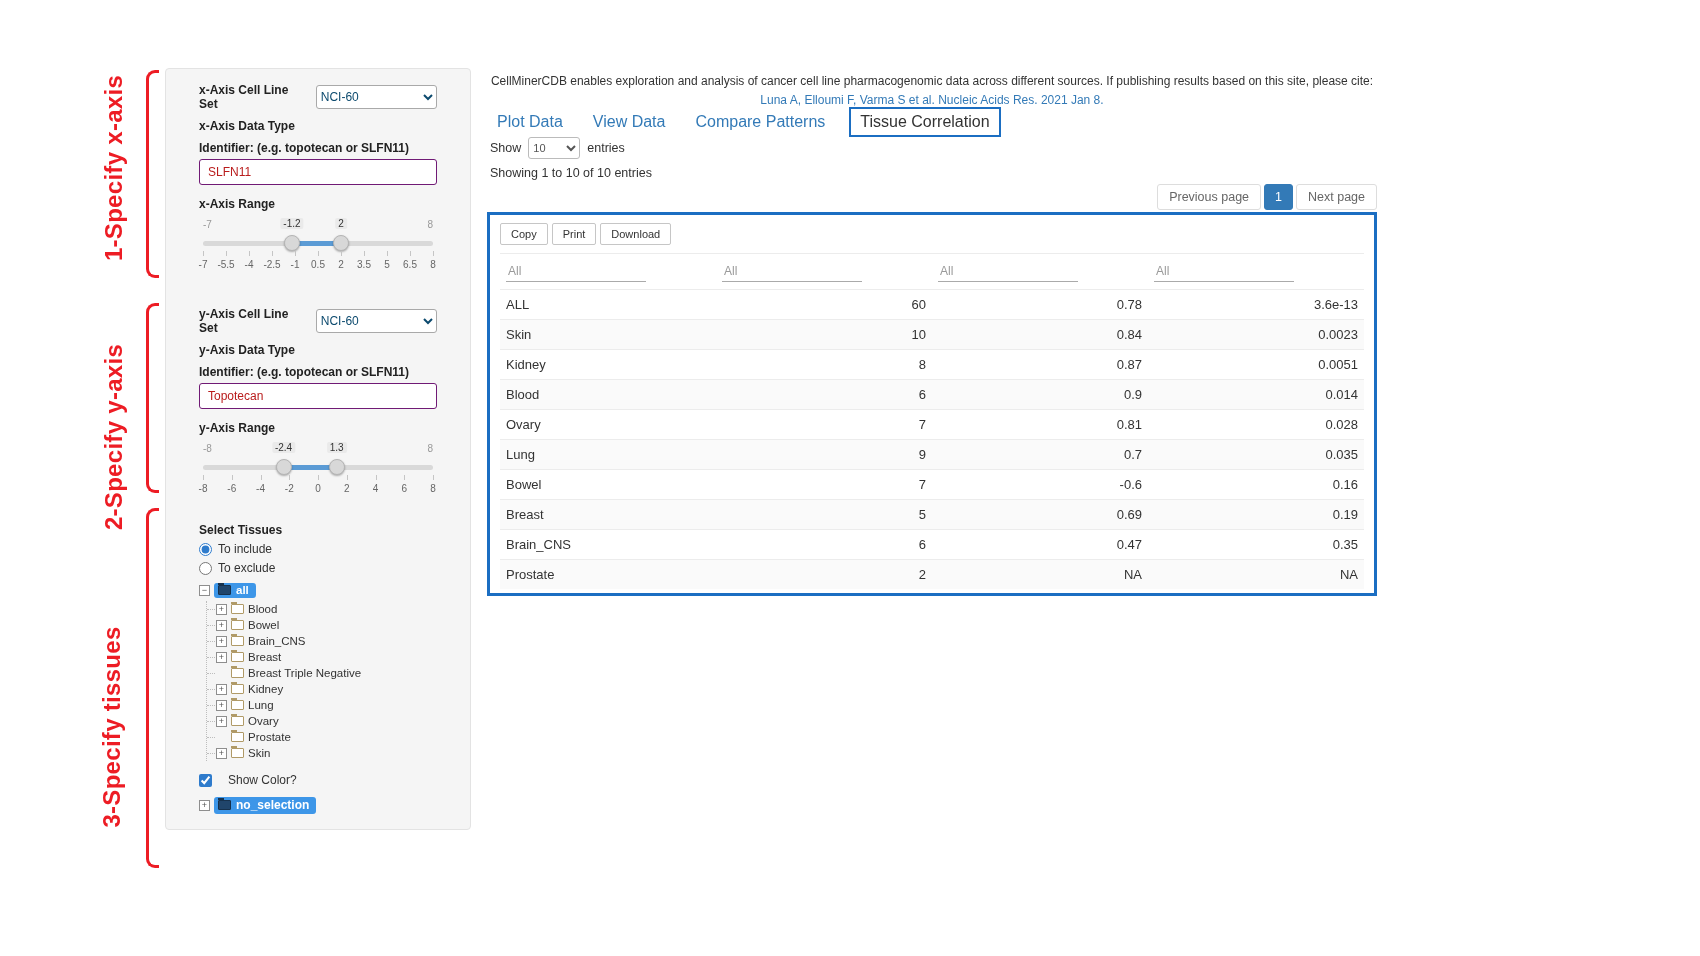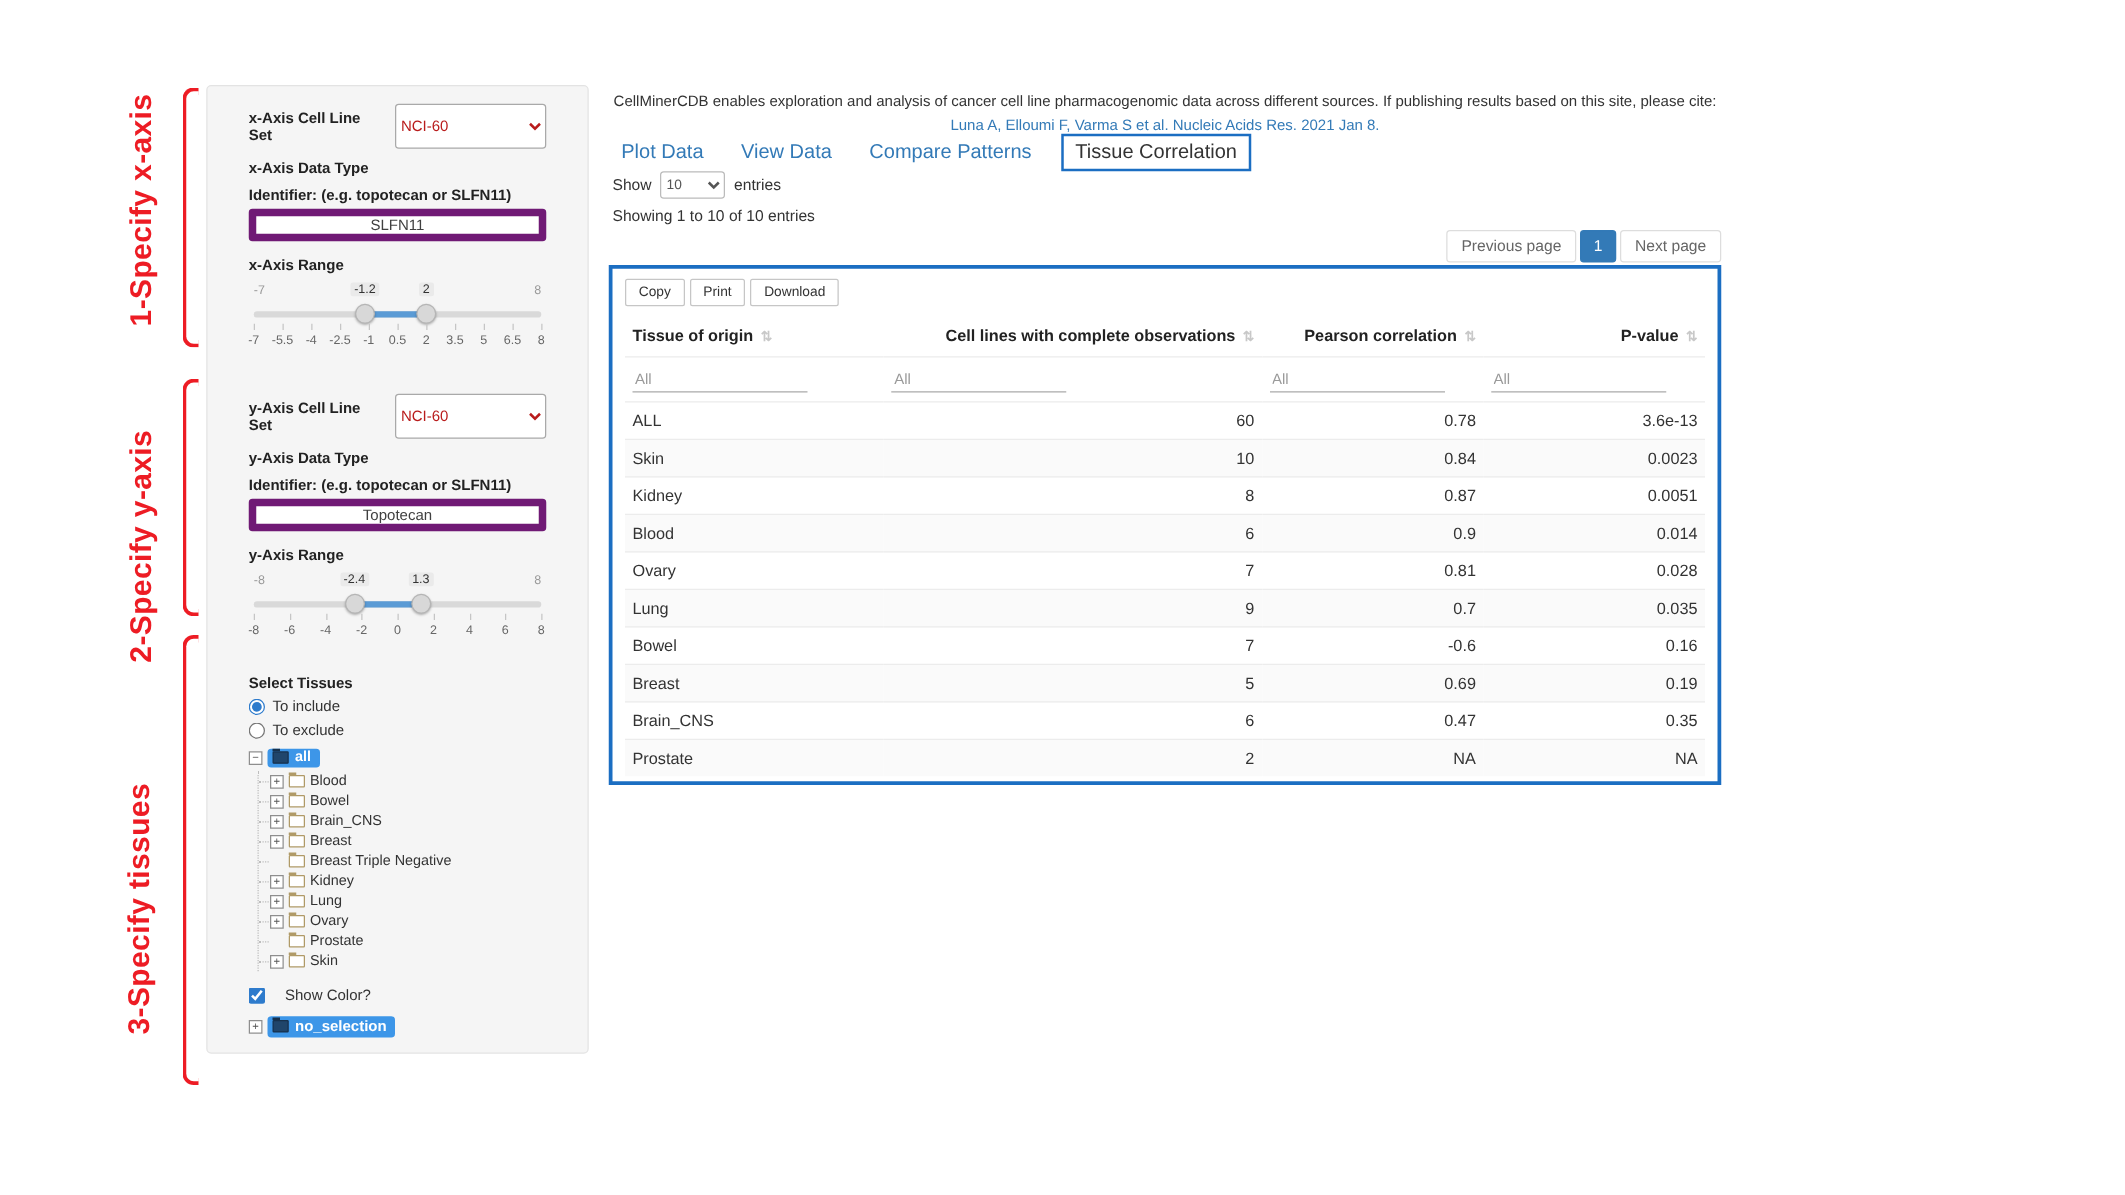--- a/index.html
+++ b/index.html
@@ -45,28 +45,28 @@
     position: absolute; left: 165px; top: 68px; width: 306px; min-height: 762px;
     background: #f5f5f5; border: 1px solid #e3e3e3; border-radius: 4px;
     padding: 14px 33px 12px; font-size: 12px;
   }
   .sb-label { font-weight: bold; font-size: 12px; color: #222; margin: 8px 0 4px; }
   .sb-label.mt12 { margin-top: 12px; }
   .sb-label.mt16 { margin-top: 16px; }
   .sb-label.inline { margin: 0; }
   .sb-inline { display: flex; align-items: center; gap: 6px; }
   select.sb-select {
-    font-size: 12px; height: 36px; border: 1px solid #a9a9a9; border-radius: 3px;
-    background: #fff; color: #b91c1c;
+    font-size: 12px; height: 24px; border: 1px solid #a9a9a9; border-radius: 3px;
+    background: #fff; color: #0c4a6e;
   }
   .sb-select.small { width: 122px; }
   .sb-select.full { width: 100%; }
   input.sb-input {
-    width: 100%; height: 26px; border: 6px solid #701a75; border-radius: 3px;
-    font-size: 12px; padding: 0 8px; background: #fff; color: #404040; text-align: center;
+    width: 100%; height: 26px; border: 1px solid #701a75; border-radius: 3px;
+    font-size: 12px; padding: 0 8px; background: #fff; color: #b91c1c;
   }
   .group-gap { height: 24px; }
 
   
   .slider { position: relative; height: 50px; margin: 22px 4px 0; }
   .s-end { position: absolute; top: -14px; font-size: 10px; color: #999; }
   .s-min { left: 0; }
   .s-max { right: 0; }
   .s-val {
     position: absolute; top: -15px; font-size: 10px; color: #333; transform: translateX(-50%);
@@ -378,26 +378,20 @@
 
   <div class="table-box">
     <div class="export-btns" id="export-btns">
         <button class="export-btn">Copy</button>
         <button class="export-btn">Print</button>
         <button class="export-btn">Download</button>
       </div>
     <table class="data-table">
       <thead id="table-head">
           <tr>
-            <th class="col-0"><span>Tissue of origin</span><span class="sort-icon">⇅</span></th>
-            <th class="num"><span>Cell lines with complete observations</span><span class="sort-icon">⇅</span></th>
-            <th class="num"><span>Pearson correlation</span><span class="sort-icon">⇅</span></th>
-            <th class="num"><span>P-value</span><span class="sort-icon">⇅</span></th>
-          </tr>
-          <tr>
             <td class="filter-cell"><input class="filter-input" placeholder="All" style=""></td>
             <td class="filter-cell"><input class="filter-input" placeholder="All" style=""></td>
             <td class="filter-cell"><input class="filter-input" placeholder="All" style=""></td>
             <td class="filter-cell"><input class="filter-input" placeholder="All" style=""></td>
           </tr>
         </thead>
       <tbody id="table-body">
           <tr>
             <td>ALL</td>
             <td class="num">60</td>

